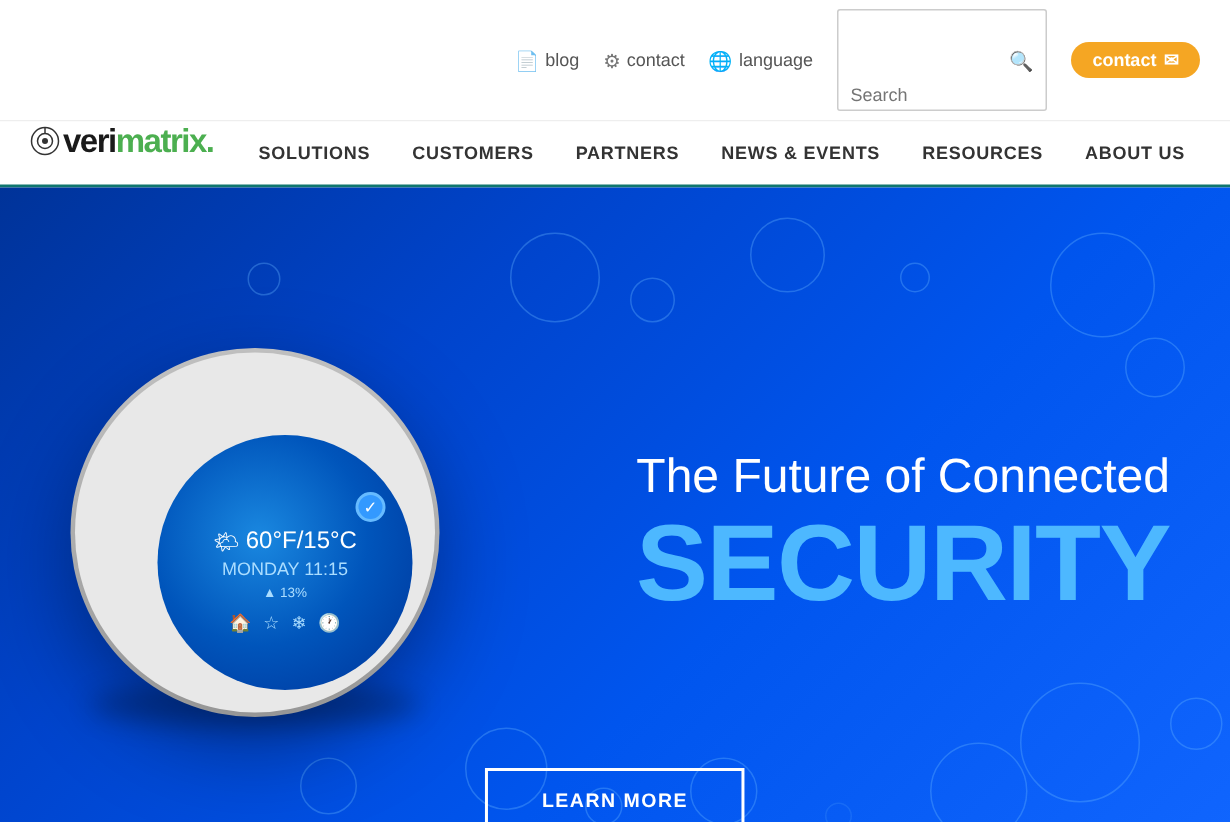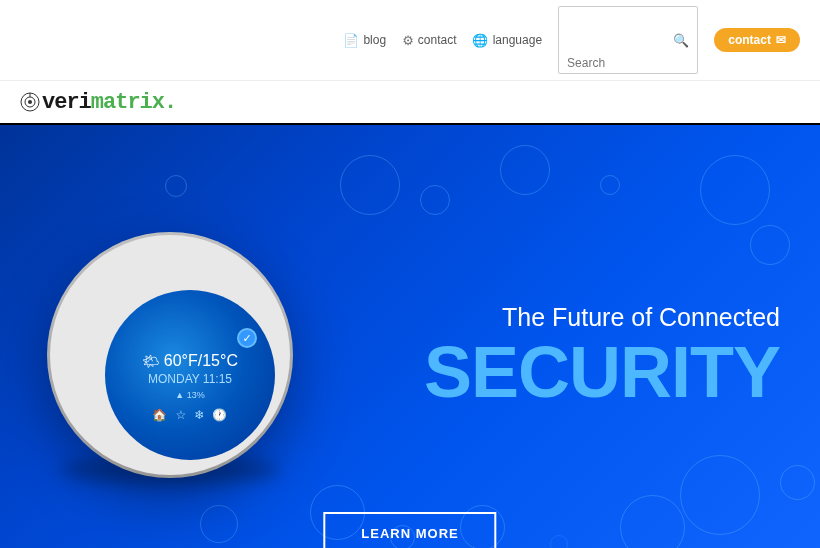--- a/index.html
+++ b/index.html
@@ -31,26 +31,25 @@
     }
     .search-icon { font-size: 13px; color: #888; }
     .contact-btn {
       background: #f5a623; color: #fff; border: none;
       padding: 5px 14px; font-size: 12px; font-weight: bold;
       border-radius: 12px; cursor: pointer; display: flex; align-items: center; gap: 5px;
     }
 
     
     .header-nav {
-      display: flex; align-items: center;
+      display: flex; align-items: flex-start;
       padding: 0 20px;
       background: #fff;
-      border-bottom: 2px solid #000000;
+      border-bottom: 2px solid #0f766e;
       height: 44px;
-      font-family: Liberation Mono, monospace;
     }
     .logo-area {
       display: flex; align-items: center;
       margin-right: 30px;
     }
     .logo-text {
       font-size: 22px; font-weight: bold; color: #333; letter-spacing: -1px;
     }
     .logo-veri { color: #1a1a1a; }
     .logo-icon {
@@ -148,21 +147,21 @@
     
     .hero-text {
       position: absolute;
       right: 40px;
       top: 50%;
       transform: translateY(-50%);
       text-align: right;
       max-width: 420px;
     }
     .hero-subtitle {
-      font-size: 25px;
+      font-size: 32px;
       color: #fff;
       font-weight: 300;
       line-height: 1.2;
       margin-bottom: 4px;
     }
     .hero-title {
       font-size: 72px;
       font-weight: 900;
       color: #4db8ff;
       line-height: 1;
@@ -216,20 +215,28 @@
     <svg class="logo-icon" viewBox="0 0 40 40" xmlns="http://www.w3.org/2000/svg">
       <circle cx="20" cy="20" r="18" fill="none" stroke="#333" stroke-width="2"></circle>
       <circle cx="20" cy="20" r="10" fill="none" stroke="#333" stroke-width="2"></circle>
       <circle cx="20" cy="20" r="4" fill="#333"></circle>
       <line x1="20" y1="2" x2="20" y2="10" stroke="#333" stroke-width="2"></line>
     </svg>
     <span class="logo-text">
       <span class="logo-veri">veri</span><span style="color:#4caf50; font-weight:900">matrix.</span>
     </span>
   </div>
+  <nav>
+    <a class="nav-item">SOLUTIONS</a>
+    <a class="nav-item">CUSTOMERS</a>
+    <a class="nav-item">PARTNERS</a>
+    <a class="nav-item">NEWS &amp; EVENTS</a>
+    <a class="nav-item">RESOURCES</a>
+    <a class="nav-item">ABOUT US</a>
+  </nav>
 </div>
 
 <div class="hero">
 
   <div class="bubble" style="width:60px;height:60px;left:340px;top:30px;"></div>
   <div class="bubble" style="width:30px;height:30px;left:420px;top:60px;"></div>
   <div class="bubble" style="width:50px;height:50px;left:500px;top:20px;"></div>
   <div class="bubble" style="width:20px;height:20px;left:600px;top:50px;"></div>
   <div class="bubble" style="width:70px;height:70px;left:700px;top:30px;"></div>
   <div class="bubble" style="width:40px;height:40px;left:750px;top:100px;"></div>

